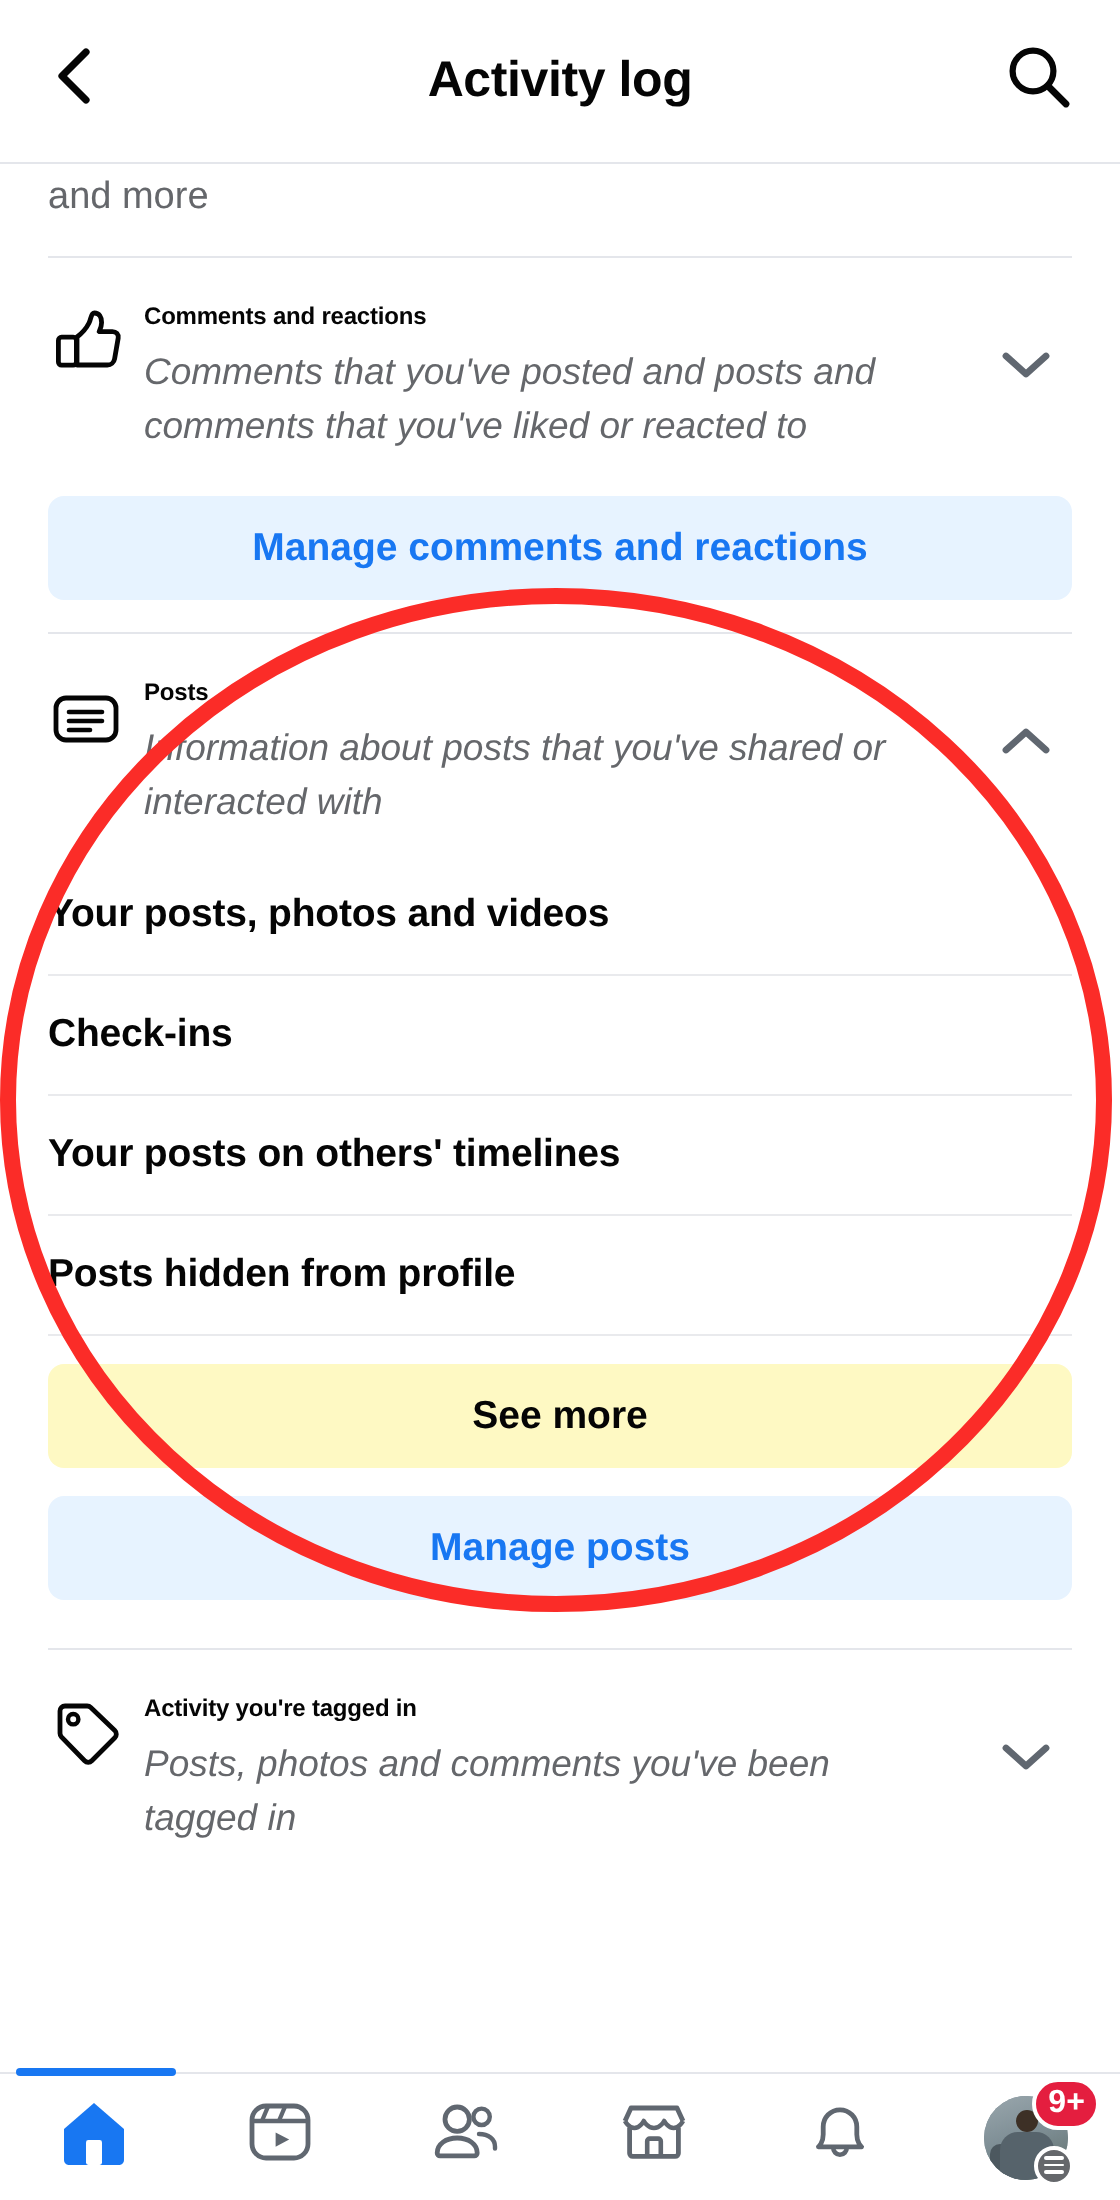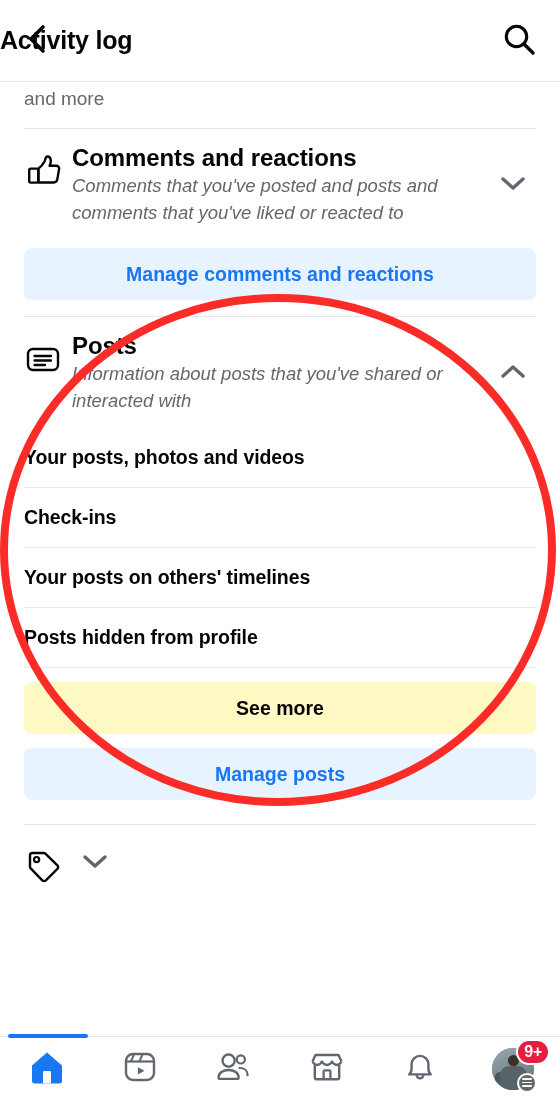--- a/index.html
+++ b/index.html
@@ -27,21 +27,21 @@
     background: #fff;
   }
   .hdr-back {
     width: 40px; height: 40px;
     display: flex; align-items: center; justify-content: flex-start;
     cursor: pointer;
   }
   .hdr-title {
     position: absolute;
     left: 0; right: 0;
-    text-align: left;
+    text-align: center;
     font-size: 25px;
     font-weight: bold;
     color: #050505;
     letter-spacing: -0.2px;
     pointer-events: none;
   }
   .hdr-search {
     margin-left: auto;
     width: 40px; height: 40px;
     display: flex; align-items: center; justify-content: flex-end;
@@ -82,21 +82,21 @@
     display: flex;
     align-items: flex-start;
     justify-content: flex-start;
     padding-top: 6px;
   }
   .sec-text {
     flex: 1 1 auto;
     padding-right: 8px;
   }
   .sec-title {
-    font-size: 24px;
+    font-size: 12px;
     font-weight: bold;
     color: #050505;
     line-height: 26px;
     letter-spacing: -0.1px;
   }
   .sec-desc {
     font-size: 18.5px;
     color: #65676b;
     line-height: 27px;
     margin-top: 1px;
@@ -337,20 +337,24 @@
 
     <div style="height:24px"></div>
     <div class="divider"></div>
 
     <div class="section-row">
       <div class="sec-icon">
         <svg width="40" height="40" viewBox="0 0 40 40" fill="none">
           <path d="M6 8.5 C6 7.1 7.1 6 8.5 6 L19.6 6 C20.3 6 20.9 6.25 21.4 6.72 L33.4 18.3 C34.4 19.3 34.4 20.9 33.4 21.9 L21.9 33.4 C20.9 34.4 19.3 34.4 18.3 33.4 L6.7 21.4 C6.25 20.9 6 20.3 6 19.6 Z" stroke="#050505" stroke-width="2.4" stroke-linejoin="round"></path>
           <circle cx="12.6" cy="12.6" r="2.6" stroke="#050505" stroke-width="2.2"></circle>
         </svg>
+      </div>
+      <div class="sec-text">
+        <div class="sec-title">Activity you're tagged in</div>
+        <div class="sec-desc">Posts, photos and comments you've been tagged in</div>
       </div>
       <div class="sec-chevron">
         <span>
           <svg width="26" height="18" viewBox="0 0 26 18" fill="none">
             <path d="M3 4 L13 13 L23 4" stroke="#606770" stroke-width="3.4" stroke-linecap="round" stroke-linejoin="round"></path>
           </svg>
         </span>
       </div>
     </div>
 

